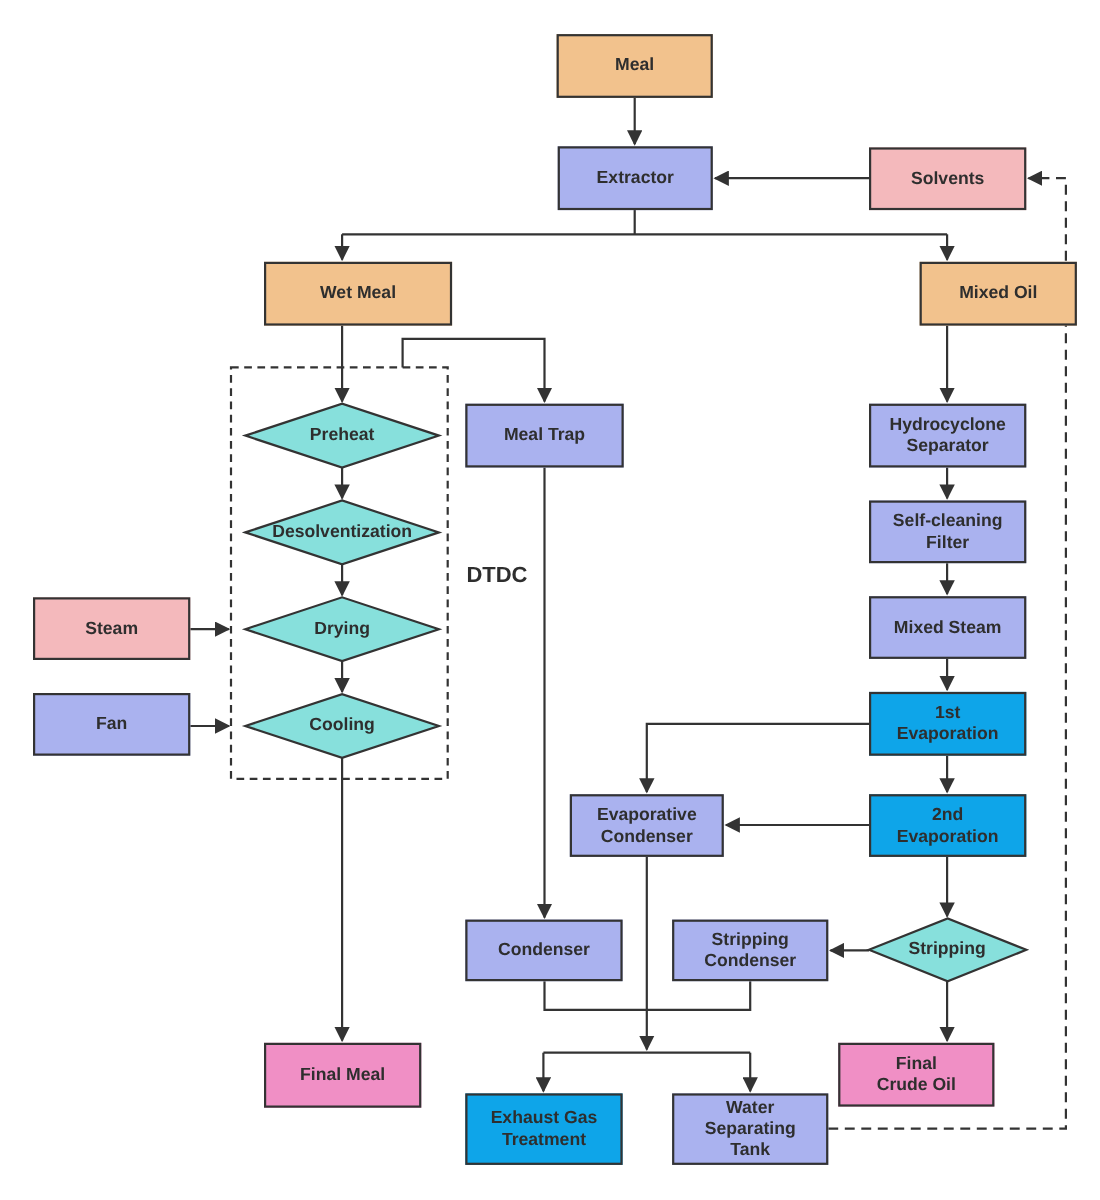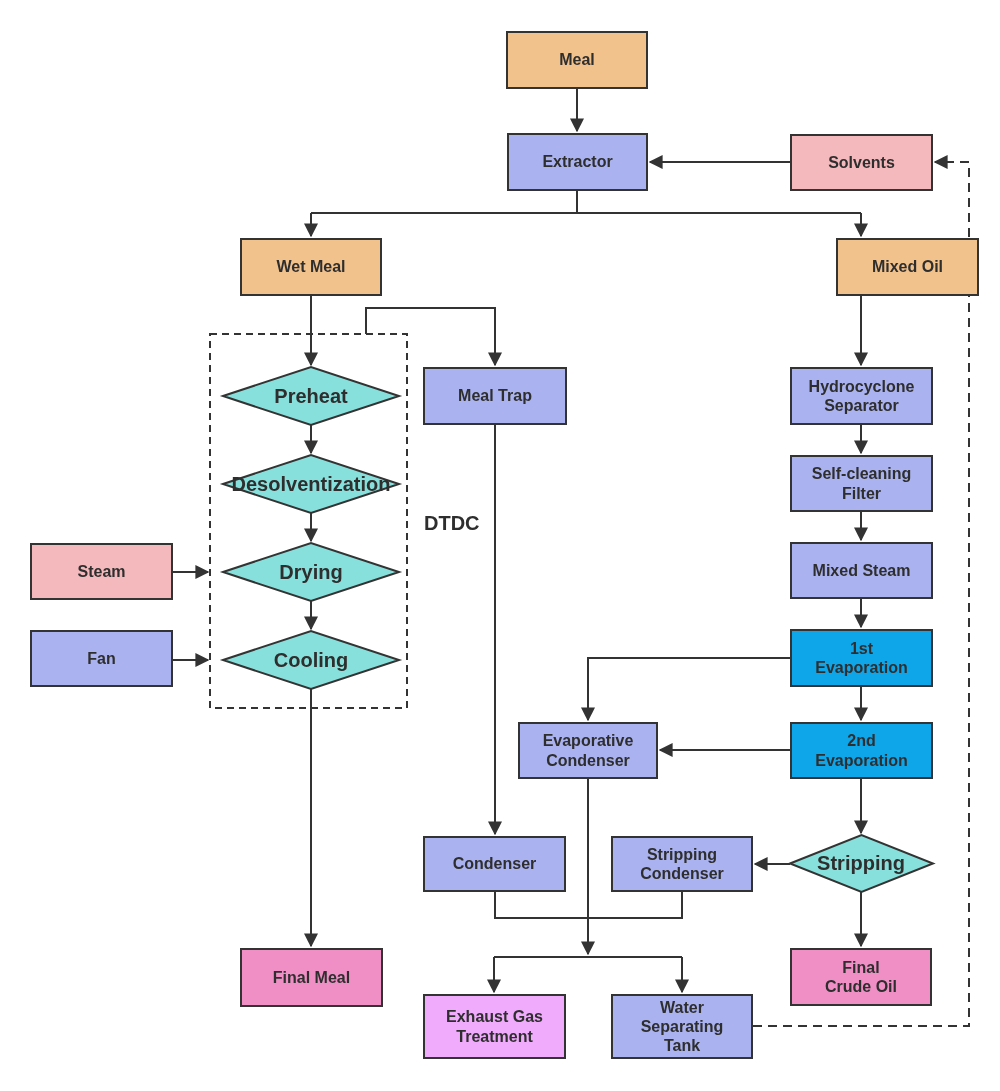--- a/index.html
+++ b/index.html
@@ -25,26 +25,26 @@
     font-weight: 600;
     color: #2e2e2e;
     white-space: pre-line;
     line-height: 1.2;
   }
   .orange  { background: #F2C28D; text-align: right; }
   .purple  { background: #AAB2EF; }
   .pink    { background: #F4B9BC; }
   .teal    { background: #0ea5e9; }
   .magenta { background: #F08FC5; }
-  .gray    { background: #f0abfc; }
+  .gray    { background: #0ea5e9; }
   .dlabel {
     position: absolute;
     z-index: 3;
     transform: translate(-50%, -50%);
-    font-size: 20px;
+    font-size: 16px;
     font-weight: 600;
     color: #2e2e2e;
     white-space: nowrap;
   }
   .group-label {
     position: absolute;
     z-index: 3;
     font-size: 20px;
     font-weight: 700;
     color: #2e2e2e;
@@ -104,41 +104,41 @@
         <polygon points="223,572 311,543 399,572 311,601"></polygon>
         <polygon points="223,660 311,631 399,660 311,689"></polygon>
         <polygon points="790,863.5 861.5,835 933,863.5 861.5,892"></polygon>
       </g>
     </g>
   </svg>
 
   <div class="node orange" style="left:506px;top:31px;width:142px;height:58px">Meal</div>
   <div class="node purple" style="left:507px;top:133px;width:141px;height:58px">Extractor</div>
   <div class="node pink" style="left:790px;top:134px;width:143px;height:57px">Solvents</div>
-  <div class="node orange" style="left:240px;top:238px;width:142px;height:58px">Wet Meal</div>
+  <div class="node orange" style="left:240px;top:238px;width:171px;height:58px">Wet Meal</div>
   <div class="node orange" style="left:836px;top:238px;width:143px;height:58px">Mixed Oil</div>
   <div class="node pink" style="left:30px;top:543px;width:143px;height:57px">Steam</div>
   <div class="node purple" style="left:30px;top:630px;width:143px;height:57px">Fan</div>
   <div class="node purple" style="left:423px;top:367px;width:144px;height:58px">Meal Trap</div>
   <div class="node purple" style="left:790px;top:367px;width:143px;height:58px">Hydrocyclone
 Separator</div>
   <div class="node purple" style="left:790px;top:455px;width:143px;height:57px">Self-cleaning
 Filter</div>
   <div class="node purple" style="left:790px;top:542px;width:143px;height:57px">Mixed Steam</div>
   <div class="node teal" style="left:790px;top:629px;width:143px;height:58px">1st
 Evaporation</div>
   <div class="node teal" style="left:790px;top:722px;width:143px;height:57px">2nd
 Evaporation</div>
   <div class="node purple" style="left:518px;top:722px;width:140px;height:57px">Evaporative
 Condenser</div>
   <div class="node purple" style="left:423px;top:836px;width:143px;height:56px">Condenser</div>
   <div class="node purple" style="left:611px;top:836px;width:142px;height:56px">Stripping
 Condenser</div>
   <div class="node magenta" style="left:240px;top:948px;width:143px;height:59px">Final Meal</div>
-  <div class="node magenta" style="left:790px;top:948px;width:142px;height:58px">Final
+  <div class="node magenta" style="left:762px;top:948px;width:142px;height:58px">Final
 Crude Oil</div>
   <div class="node gray" style="left:423px;top:994px;width:143px;height:65px">Exhaust Gas
 Treatment</div>
   <div class="node purple" style="left:611px;top:994px;width:142px;height:65px">Water
 Separating
 Tank</div>
 
   <div class="dlabel" style="left:311px;top:396px">Preheat</div>
   <div class="dlabel" style="left:311px;top:484px">Desolventization</div>
   <div class="dlabel" style="left:311px;top:572px">Drying</div>

